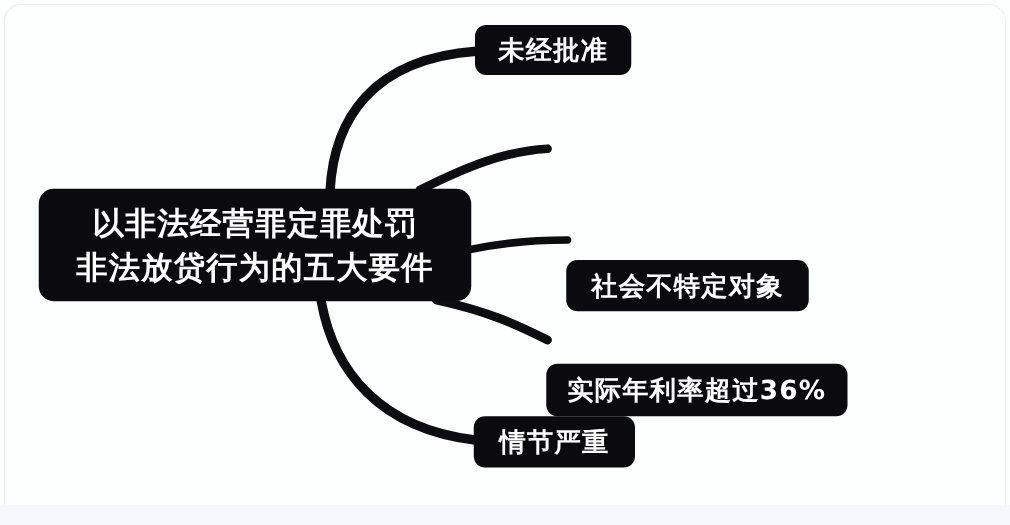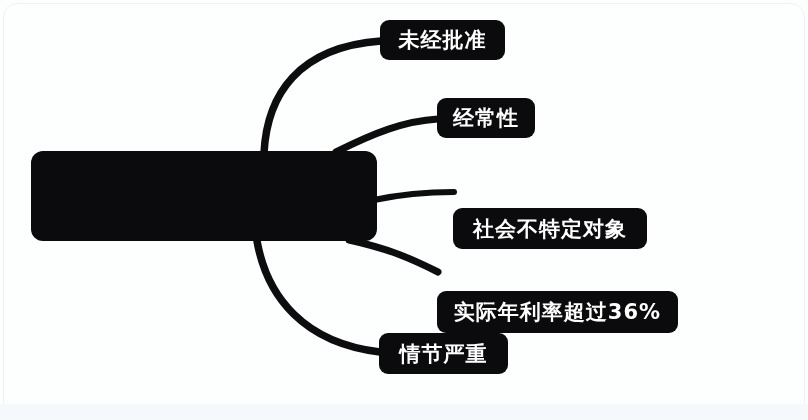--- a/index.html
+++ b/index.html
@@ -84,29 +84,28 @@
 
   <svg class="connectors" viewBox="0 0 808 420" xmlns="http://www.w3.org/2000/svg">
     <path d="M 264,153 C 267,95 298,47 381,41" stroke-width="7.5"></path>
     <path d="M 336,152 C 374,133 404,121 438,119" stroke-width="7"></path>
     <path d="M 374,200 C 402,194 424,192 454,192" stroke-width="6"></path>
     <path d="M 349,240 C 390,249 412,259 438,272" stroke-width="7"></path>
     <path d="M 257,241 C 267,297 304,343 380,352" stroke-width="7.5"></path>
   </svg>
 
   <div class="node root-node">
+    <span>以非法经营罪定罪处罚</span>
+    <span>非法放贷行为的五大要件</span>
   </div>
 
   <div class="node branch-node branch-0">
     <span>未经批准</span>
   </div>
 
-  <div class="node branch-node branch-1">
-    <span>经常性</span>
-  </div>
 
   <div class="node branch-node branch-2">
     <span>社会不特定对象</span>
   </div>
 
   <div class="node branch-node branch-3">
     <span>实际年利率超过36%</span>
   </div>
 
   <div class="node branch-node branch-4">

